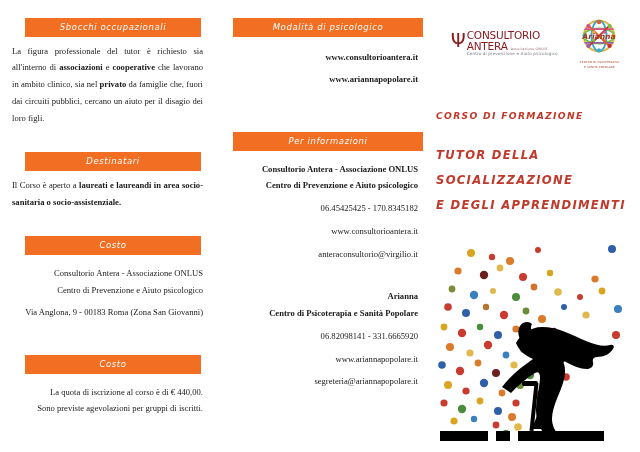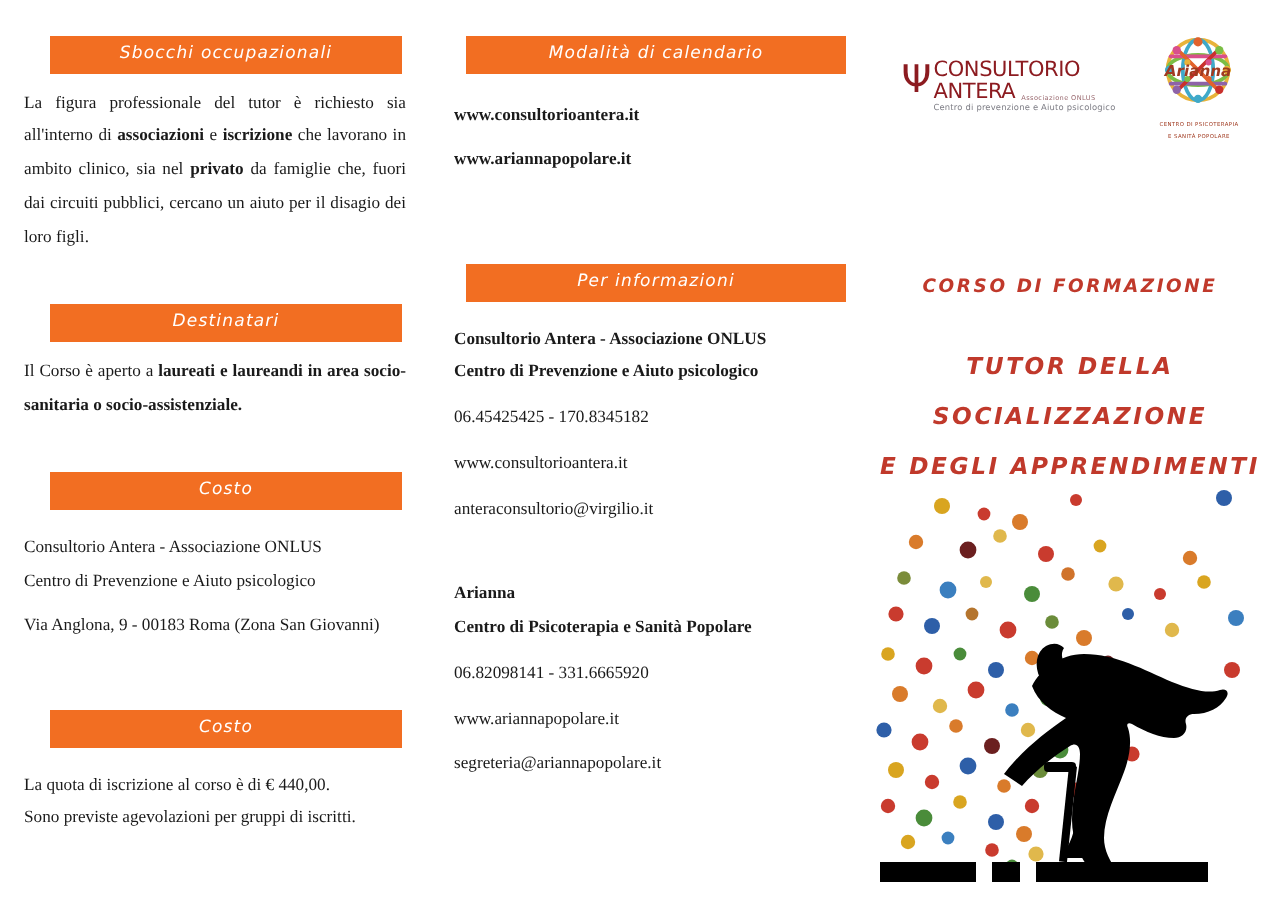--- a/index.html
+++ b/index.html
@@ -56,20 +56,21 @@
     color: #1a1a1a;
   }
   .body-txt b { font-weight: bold; margin-top: 33px; }
 
   .line {
     font-size: 8.6px;
     line-height: 1.95;
     margin: 0;
     color: #1a1a1a;
     white-space: nowrap;
+    text-align: right;
   }
   .line.bold { font-weight: bold; }
 
   .sp-xs { height: 6px; }
   .sp-s  { height: 10px; }
   .sp-m  { height: 18px; }
   .sp-l  { height: 26px; }
   .sp-xl { height: 34px; }
 
   
@@ -128,22 +129,22 @@
     font-family: "DejaVu Sans", sans-serif;
     font-size: 2.7px;
     color: #A03A20;
     letter-spacing: 0.2px;
     line-height: 1.5;
     margin-top: 1px;
   }
 
   
   .title-block {
-    text-align: center;
-    margin-top: 76px;
+    text-align: left;
+    margin-top: 48px;
   }
   .t-sub {
     font-family: "DejaVu Sans", sans-serif;
     font-size: 9.2px;
     font-style: italic;
     font-weight: bold;
     color: #C0392B;
     letter-spacing: 1.3px;
     margin-bottom: 22px;
   }
@@ -171,21 +172,21 @@
 <body>
 
 <div class="page">
 
   <div class="panel panel-left">
     <div class="sp-m"></div>
 
     <div class="bar bar-left">Sbocchi occupazionali</div>
     <div class="sp-xs"></div>
     <p class="body-txt">
-      <span>La figura professionale del tutor è richiesto sia all'interno di </span><b>associazioni</b><span> e </span><b>iscrizione</b><span> che lavorano in ambito clinico, sia nel </span><b>privato</b><span> da famiglie che, fuori dai circuiti pubblici, cercano un aiuto per il disagio dei loro figli.</span>
+      <span>La figura professionale del tutor è richiesto sia all'interno di </span><b>associazioni</b><span> e </span><b>cooperative</b><span> che lavorano in ambito clinico, sia nel </span><b>privato</b><span> da famiglie che, fuori dai circuiti pubblici, cercano un aiuto per il disagio dei loro figli.</span>
     </p>
 
     <div class="sp-l"></div>
 
     <div class="bar bar-left">Destinatari</div>
     <div class="sp-xs"></div>
     <p class="body-txt">
       <span>Il Corso è aperto a </span><b>laureati e laureandi in area socio-sanitaria o socio-assistenziale.</b>
     </p>
 
@@ -202,21 +203,21 @@
 
     <div class="bar bar-left">Costo</div>
     <div class="sp-s"></div>
     <p class="line">La quota di iscrizione al corso è di € 440,00.</p>
     <p class="line">Sono previste agevolazioni per gruppi di iscritti.</p>
   </div>
 
   <div class="panel panel-mid">
     <div class="sp-m"></div>
 
-    <div class="bar bar-mid">Modalità di calendario</div>
+    <div class="bar bar-mid">Modalità di psicologico</div>
     <div class="sp-xs"></div>
     <div class="sp-xs"></div>
     <p class="line bold">www.consultorioantera.it</p>
     <div class="sp-xs"></div>
     <p class="line bold">www.ariannapopolare.it</p>
 
     <div class="sp-xl"></div>
     <div class="sp-s"></div>
 
     <div class="bar bar-mid">Per informazioni</div>

